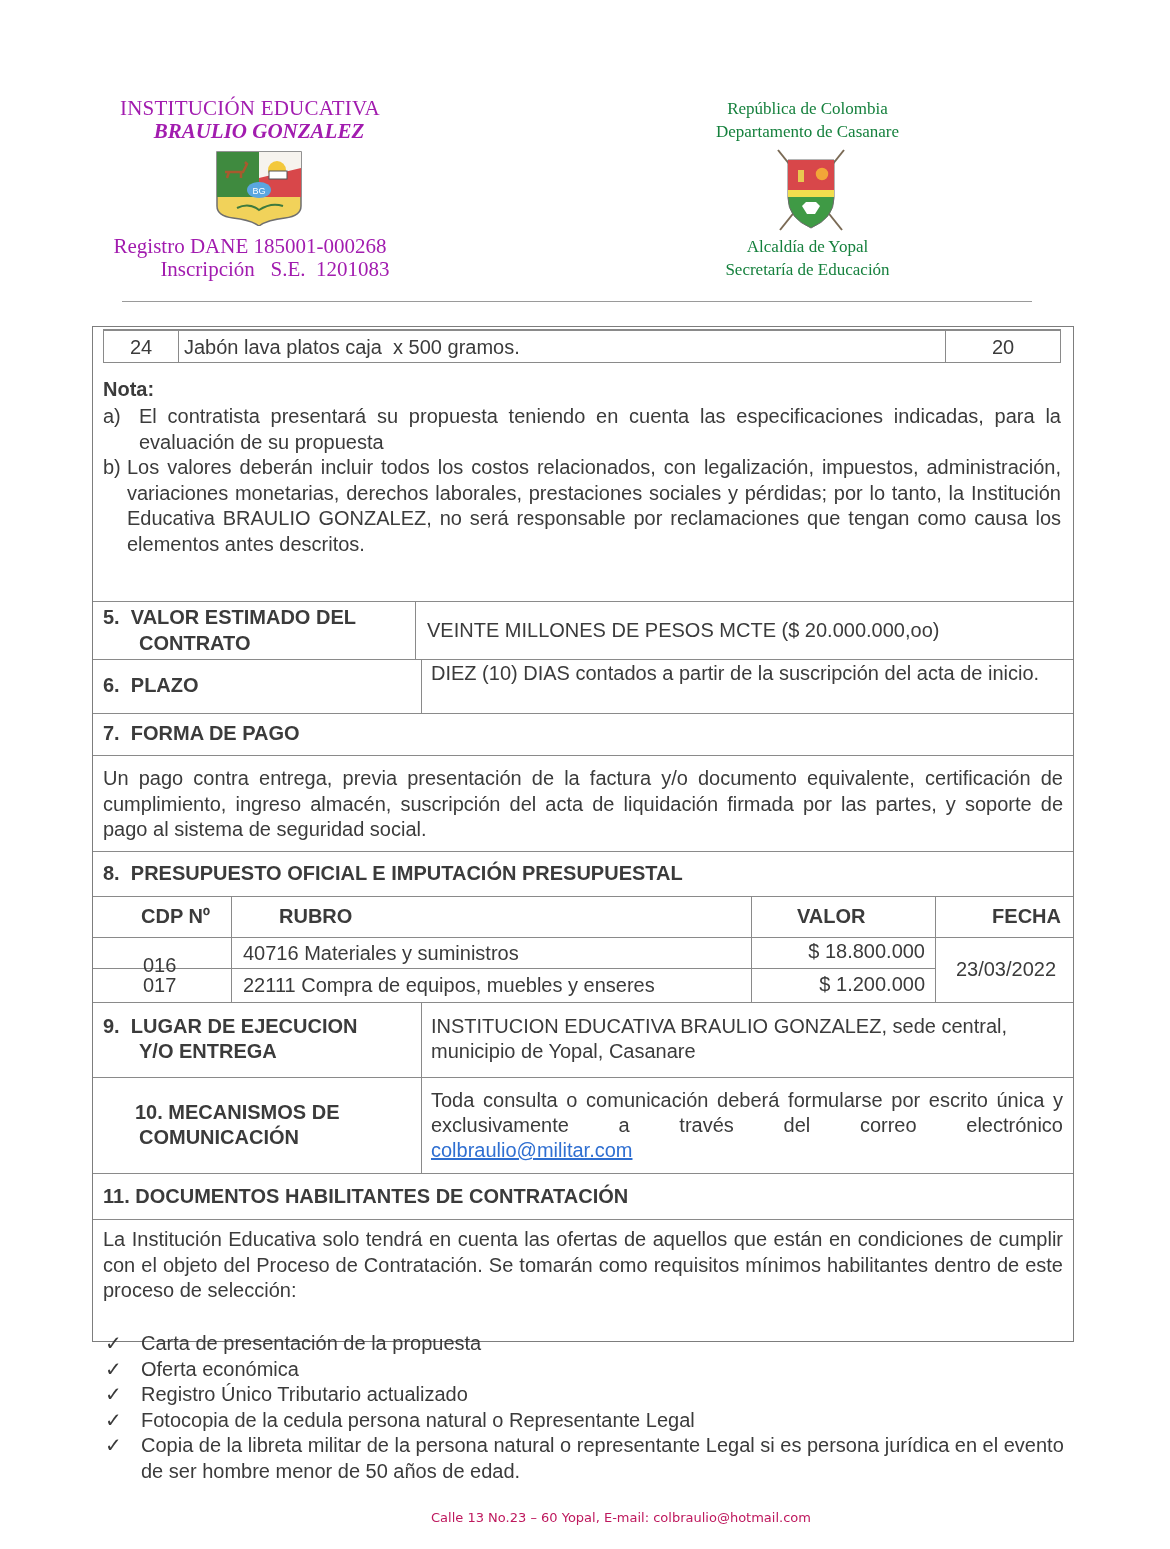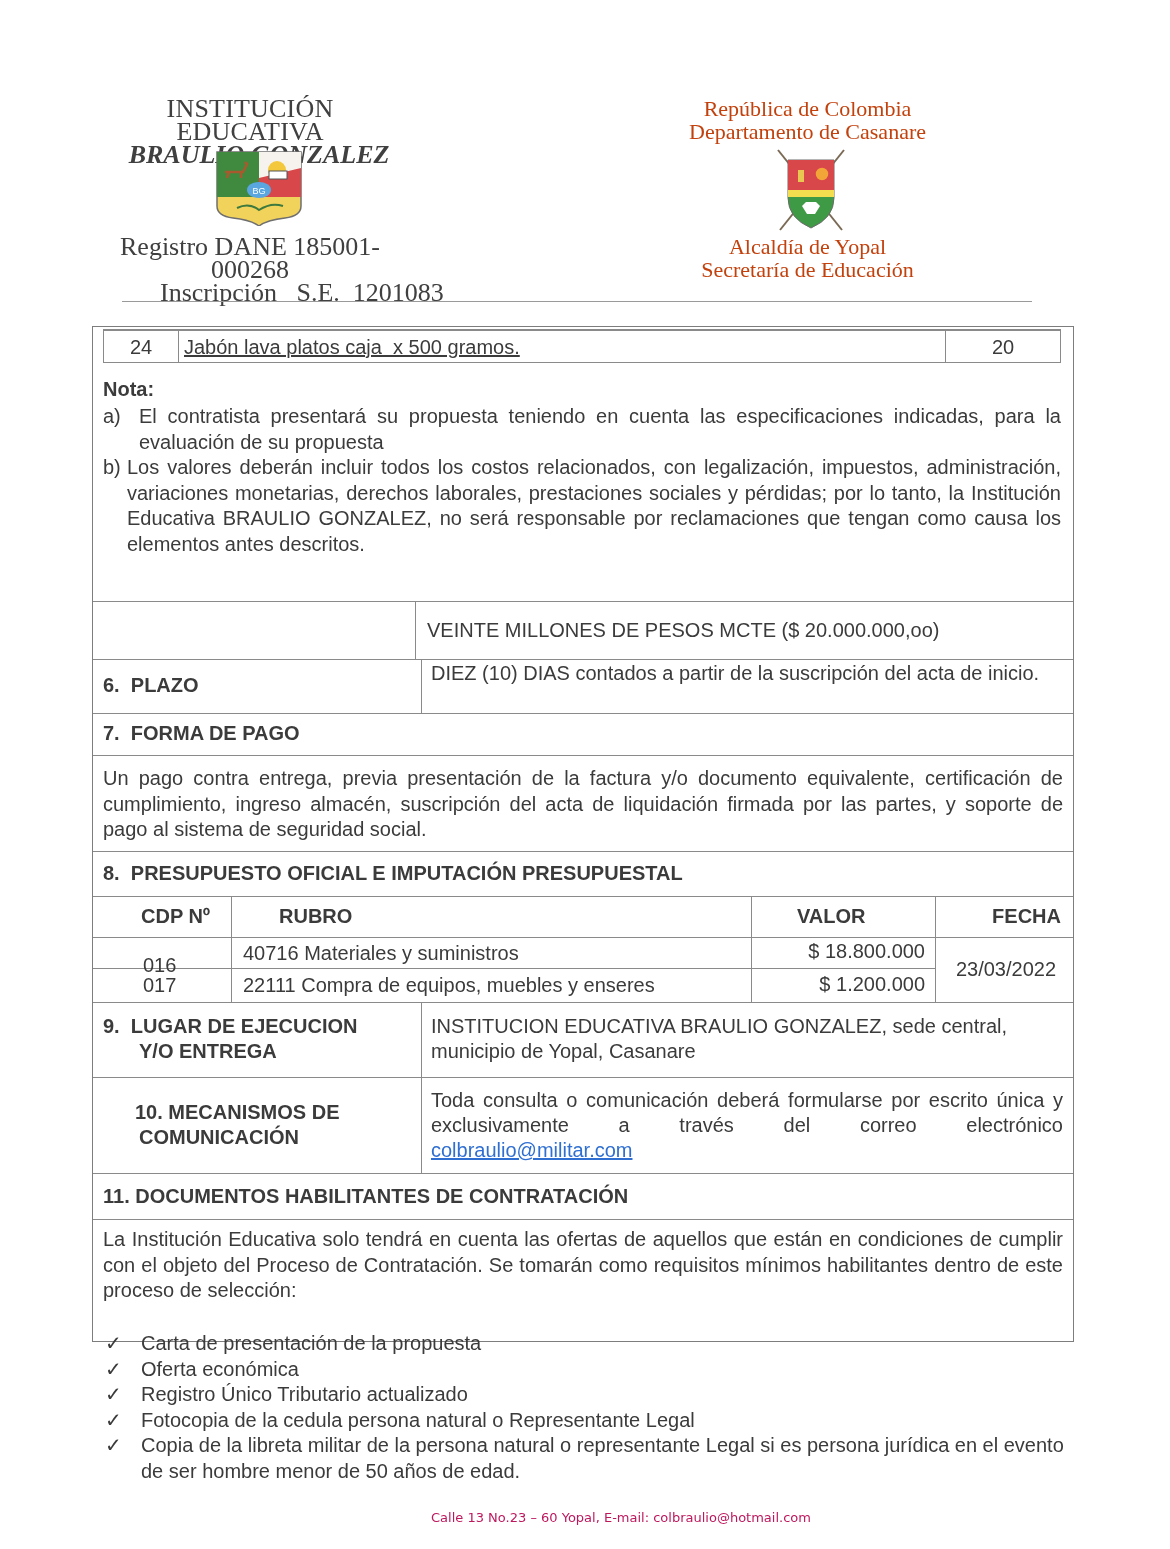--- a/index.html
+++ b/index.html
@@ -1,27 +1,27 @@
 <!DOCTYPE html>
 <html><head>
 <meta charset="utf-8">
 <style>
   html, body { margin: 0; padding: 0; background: #ffffff; }
   body { width: 1170px; height: 1549px; position: relative; overflow: hidden; color: #3a3a3a; }
   .serif { font-family: "Liberation Serif", "DejaVu Serif", serif; }
 
   
-  .hdr-left { position: absolute; left: 110px; top: 97px; width: 280px; text-align: center; font-size: 26px; color: #404040; line-height: 23px; }
+  .hdr-left { position: absolute; left: 110px; top: 97px; width: 280px; text-align: center; font-size: 21px; color: #a21caf; line-height: 23px; }
   .hdr-left .inst { letter-spacing: 0.2px; }
   .hdr-left .name { font-style: italic; font-weight: bold; margin-left: 18px; }
   .hdr-left .reg { position: absolute; left: 0; top: 138px; width: 280px; text-align: center; }
   .hdr-left .reg div:nth-child(2) { margin-left: 50px; }
   .shield-left { position: absolute; left: 215px; top: 150px; width: 88px; height: 76px; }
 
-  .hdr-right { position: absolute; left: 670px; top: 97px; width: 275px; text-align: center; font-size: 22px; color: #c2410c; line-height: 23px; }
+  .hdr-right { position: absolute; left: 670px; top: 97px; width: 275px; text-align: center; font-size: 17px; color: #15803d; line-height: 23px; }
   .hdr-right .bottom { position: absolute; left: 0; top: 138px; width: 275px; text-align: center; }
   .shield-right { position: absolute; left: 770px; top: 148px; width: 82px; height: 84px; }
 
   .hdr-rule { position: absolute; left: 122px; top: 301px; width: 910px; height: 1px; background: #9a9a9a; }
 
   
   .main { position: absolute; left: 92px; top: 326px; width: 982px; height: 1016px; border: 1.5px solid #7d7d7d; box-sizing: border-box; }
   .hline { position: absolute; left: 0; width: 100%; height: 0; border-top: 1.5px solid #8a8a8a; }
   .vline { position: absolute; width: 0; border-left: 1.5px solid #8a8a8a; }
 
@@ -82,38 +82,42 @@
   <rect x="28" y="22" width="6" height="12" fill="#e8c850"></rect>
   <path d="M32 58 L36 54 L46 54 L50 58 L45 66 L37 66 Z" fill="#ffffff"></path>
 </svg>
 
 <div class="hdr-rule"></div>
 
 <div class="main txt">
 
   <div class="item-table">
     <div class="c1">24</div>
-    <div class="c2" style="white-space:pre;text-decoration:underline;">Jabón lava platos caja  x 500 gramos.</div>
+    <div class="c2" style="white-space:pre;">Jabón lava platos caja  x 500 gramos.</div>
     <div class="c3">20</div>
   </div>
 
   <div class="abs bold" style="left:10px; top:51px;">Nota:</div>
   <div class="abs" style="left:10px; top:77px; width:958px; line-height:25.5px;">
     <div style="position:relative; padding-left:36px;">
       <span style="position:absolute; left:0; top:0;">a)</span>
       <div class="just">El contratista presentará su propuesta teniendo en cuenta las especificaciones indicadas, para la evaluación de su propuesta</div>
     </div>
     <div style="position:relative; padding-left:24px;">
       <span style="position:absolute; left:0; top:0;">b)</span>
       <div class="just">Los valores deberán incluir todos los costos relacionados, con legalización, impuestos, administración, variaciones monetarias, derechos laborales, prestaciones sociales y pérdidas; por lo tanto, la Institución Educativa BRAULIO GONZALEZ, no será responsable por reclamaciones que tengan como causa los elementos antes descritos.</div>
     </div>
   </div>
 
   <div class="hline" style="top:274px;"></div>
   <div class="vline" style="left:322px; top:274px; height:58px;"></div>
+  <div class="abs bold" style="left:10px; top:277px; line-height:26px;">
+    <div style="white-space:pre;">5.  VALOR ESTIMADO DEL</div>
+    <div style="padding-left:36px;">CONTRATO</div>
+  </div>
   <div class="abs" style="left:334px; top:292px;">VEINTE MILLONES DE PESOS MCTE ($ 20.000.000,oo)</div>
 
   <div class="hline" style="top:332px;"></div>
   <div class="vline" style="left:328px; top:332px; height:54px;"></div>
   <div class="abs bold" style="left:10px; top:347px; white-space:pre;">6.  PLAZO</div>
   <div class="abs" style="left:338px; top:334px; width:620px; line-height:25px;">DIEZ (10) DIAS contados a partir de la suscripción del acta de inicio.</div>
 
   <div class="hline" style="top:386px;"></div>
   <div class="abs bold" style="left:10px; top:395px; white-space:pre;">7.  FORMA DE PAGO</div>
   <div class="hline" style="top:428px;"></div>

